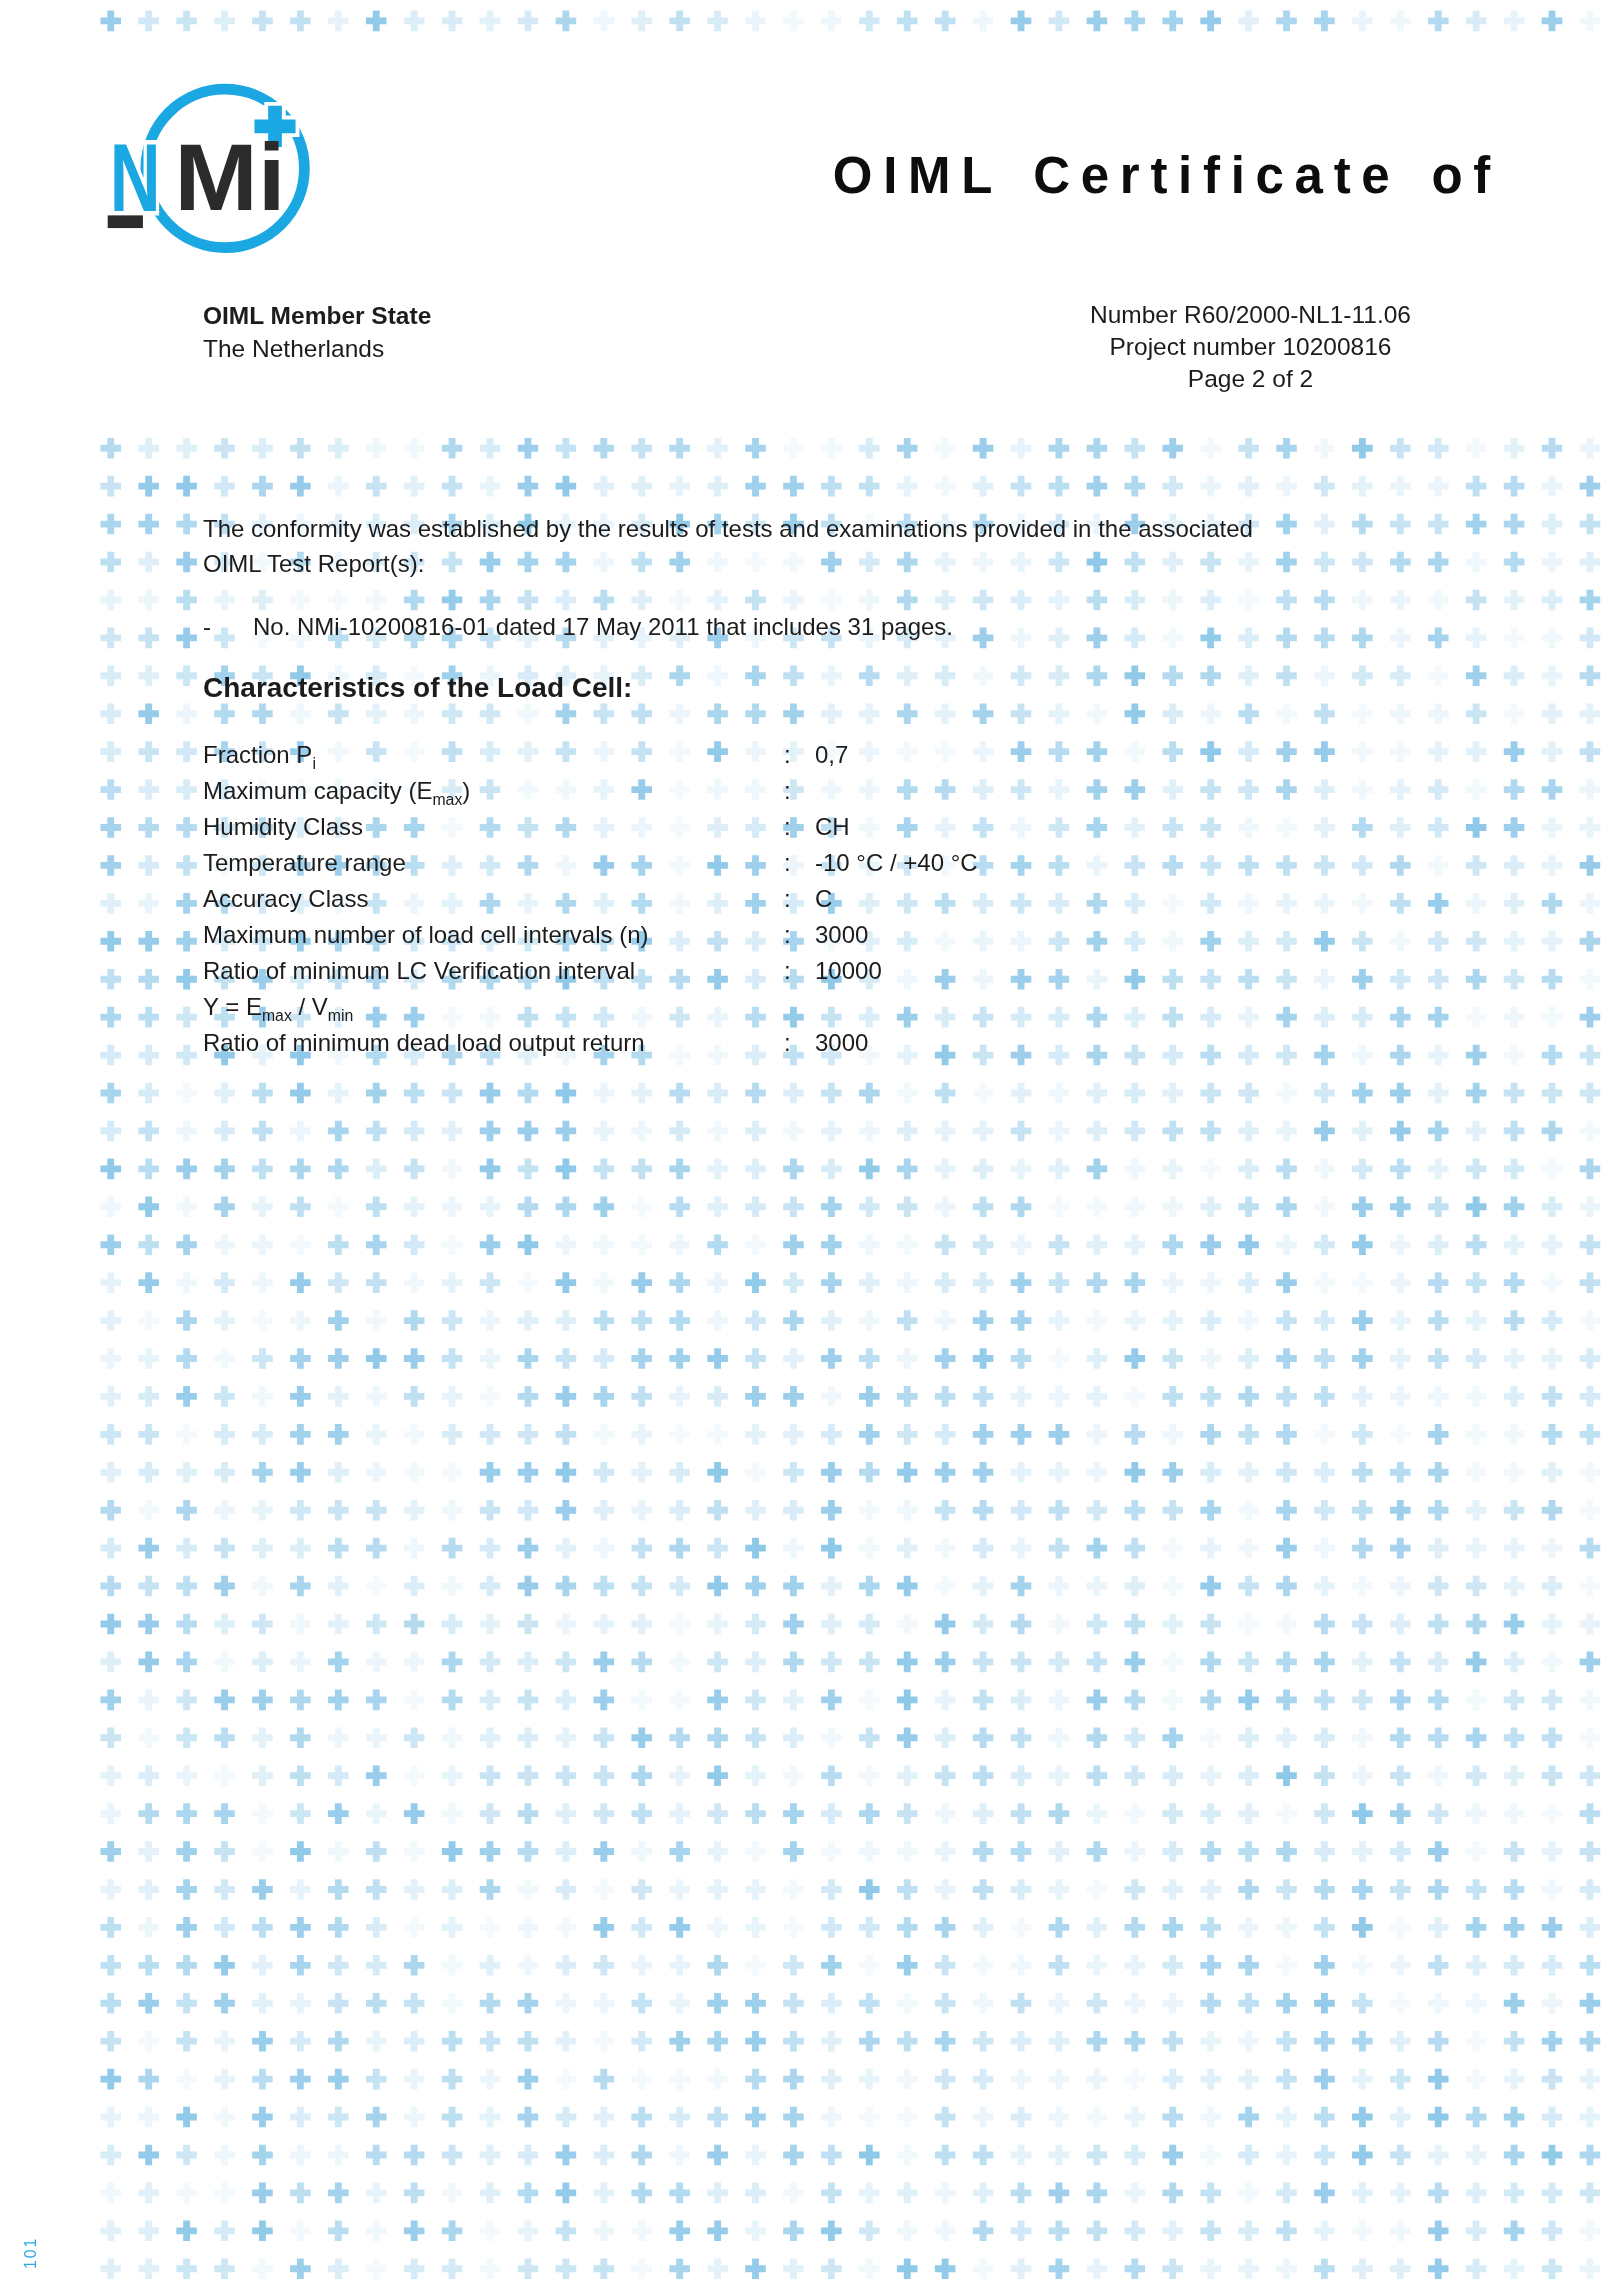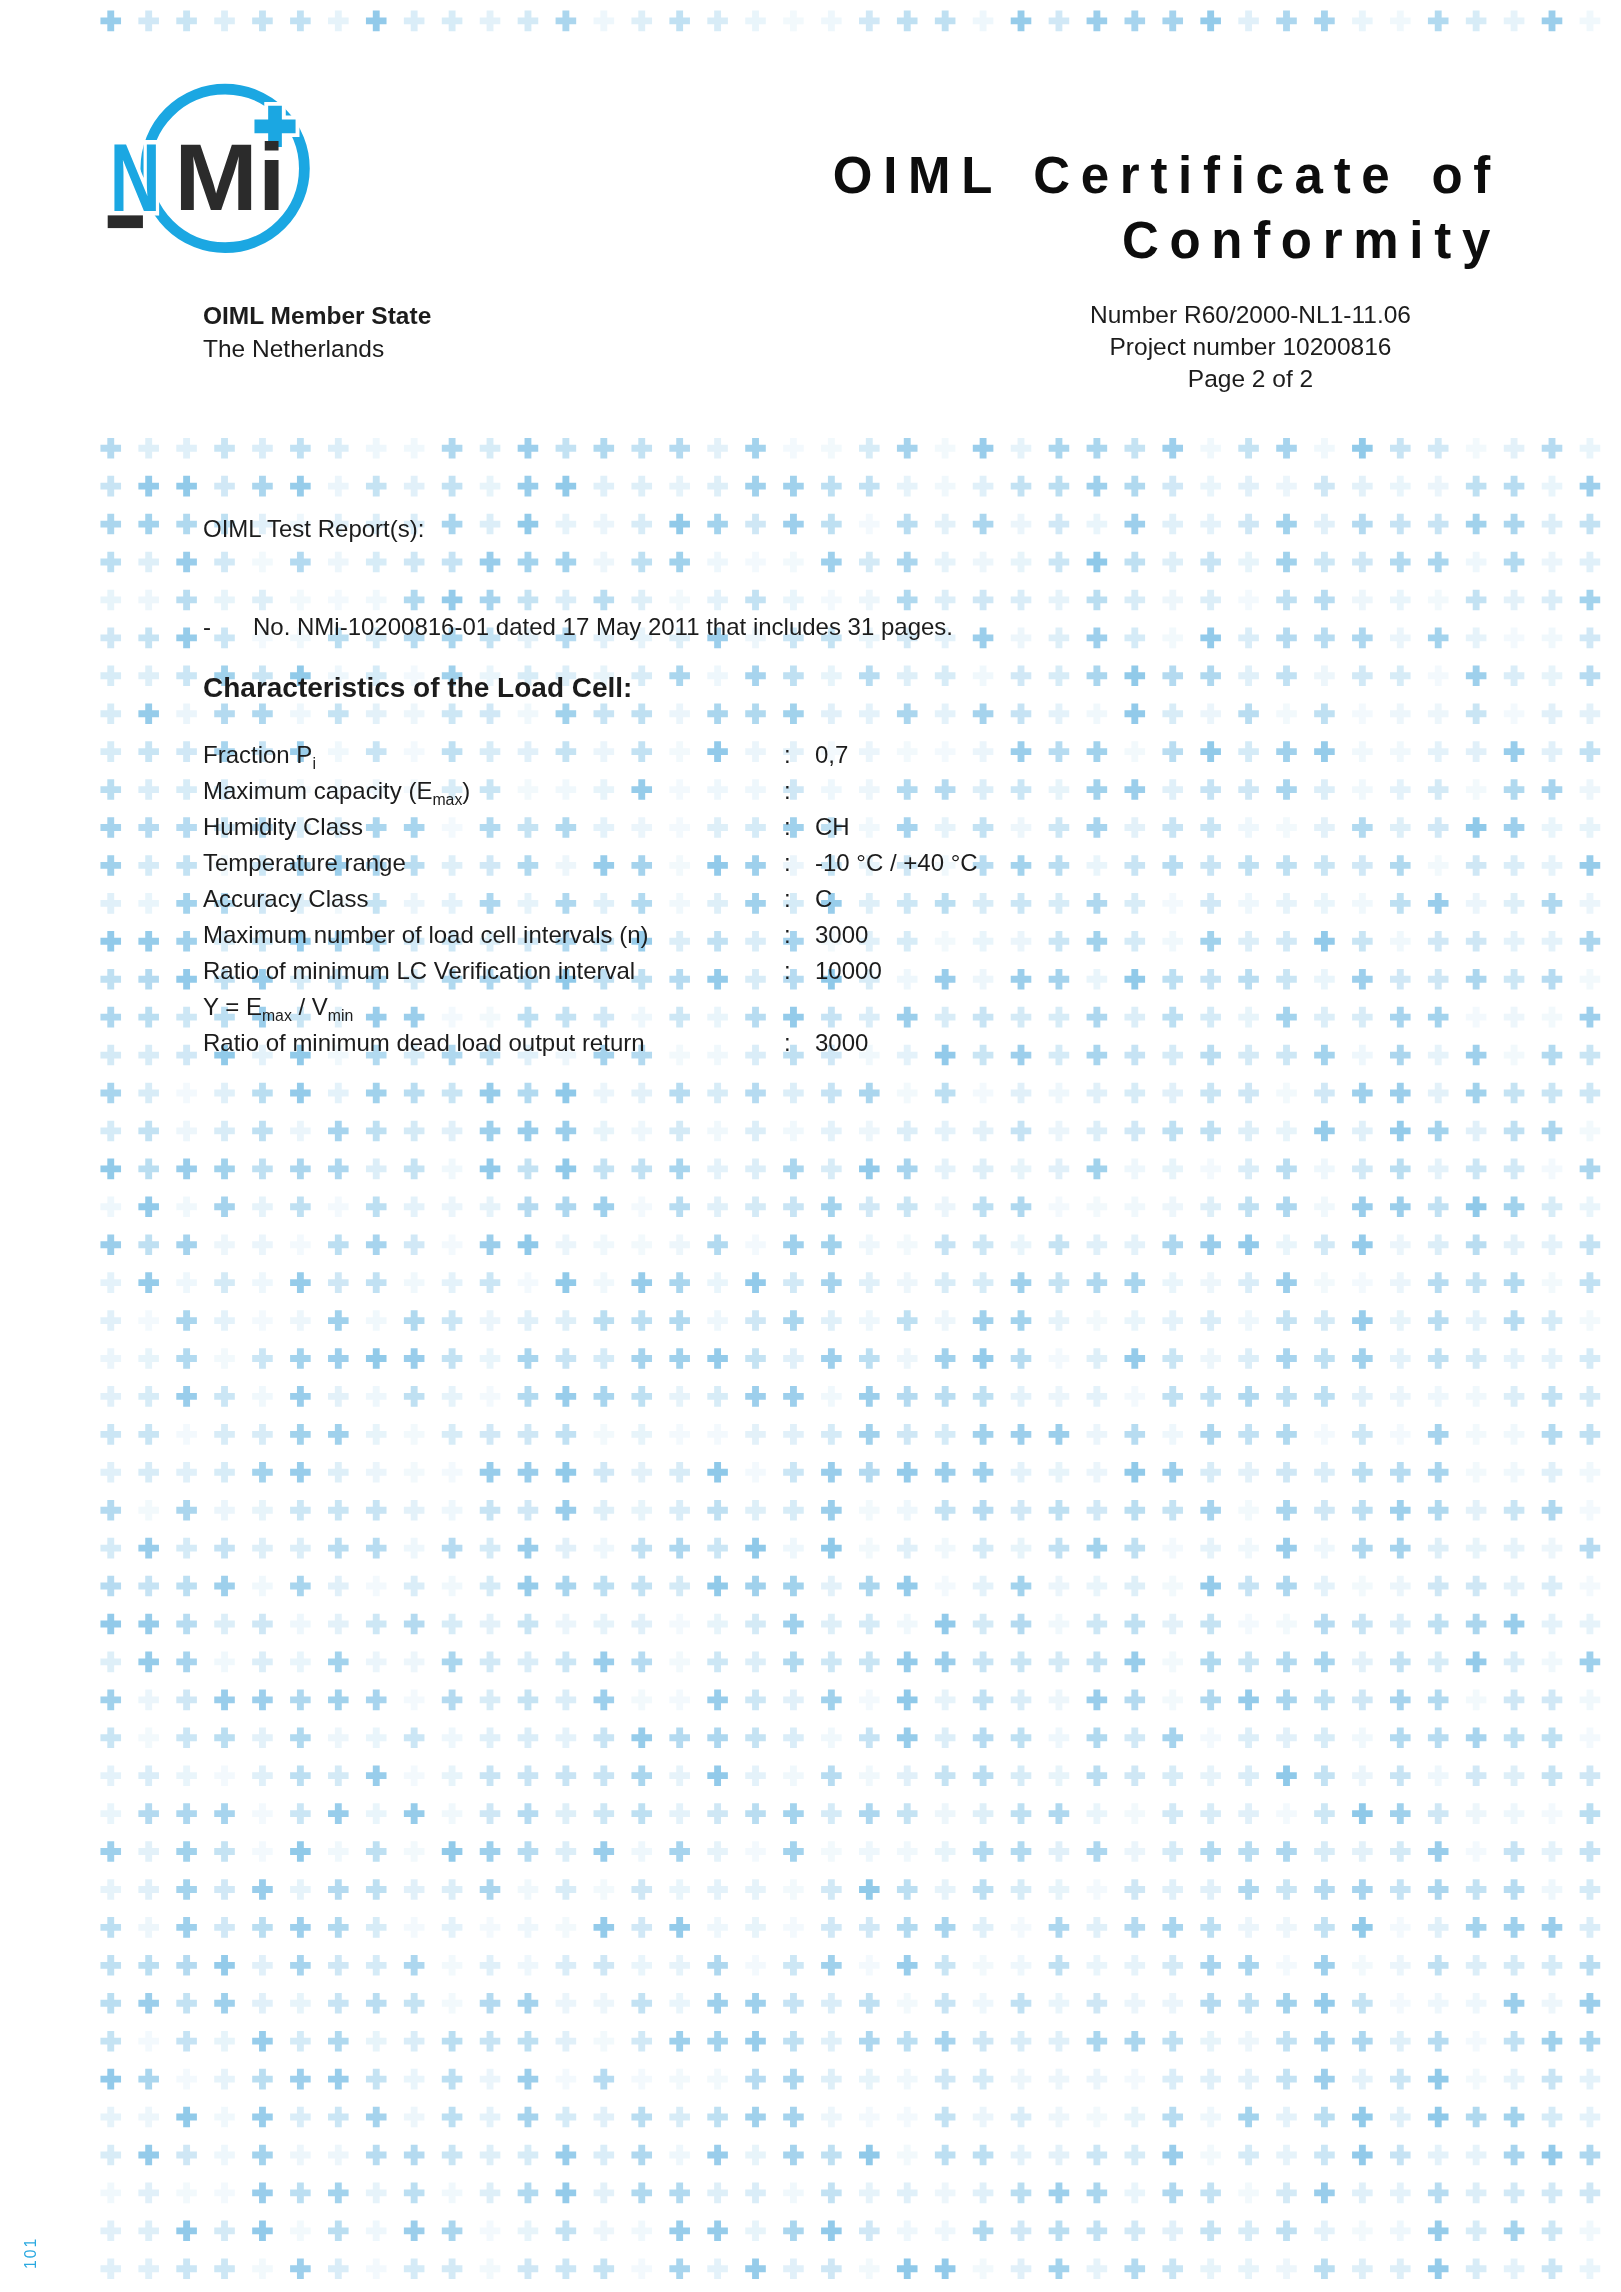--- a/index.html
+++ b/index.html
@@ -2052,35 +2052,35 @@
   <svg class="logo" viewBox="0 0 232 214">
     <circle id="logo-circle" cx="134" cy="88" r="81" fill="none" stroke="#1ba7e2" stroke-width="11"></circle>
     <path id="logo-plus" d="M178 24 h14 v14 h14 v14 h-14 v14 h-14 V52 h-14 V38 h14 z" fill="#1ba7e2" stroke="#ffffff" stroke-width="8" paint-order="stroke"></path>
     <text x="16" y="132" font-family="Liberation Sans, sans-serif" font-weight="bold" font-size="98" fill="#1ba7e2" stroke="#ffffff" stroke-width="9" paint-order="stroke" textLength="52" lengthAdjust="spacingAndGlyphs">N</text>
     <text x="82" y="131" font-family="Liberation Sans, sans-serif" font-weight="bold" font-size="97" fill="#2b2b2b" textLength="114" lengthAdjust="spacingAndGlyphs">Mi</text>
     <rect x="14" y="136" width="36" height="13" fill="#2b2b2b"></rect>
   </svg>
 
   <div class="title-block">
     <div>OIML Certificate of</div>
-    <div>Conformity</div>
   </div>
 
   <div class="member-block">
     <div class="member-label">OIML Member State</div>
     <div>The Netherlands</div>
   </div>
 
   <div class="numbers-block">
     <div>Number R60/2000-NL1-11.06</div>
     <div>Project number 10200816</div>
     <div>Page 2 of 2</div>
   </div>
 
   <div class="intro-block">
+    <div>The conformity was established by the results of tests and examinations provided in the associated</div>
     <div>OIML Test Report(s):</div>
   </div>
 
   <div class="report-item">
     <span class="report-bullet">-</span>
     <span>No. NMi-10200816-01 dated 17 May 2011 that includes 31 pages.</span>
   </div>
 
   <div class="section-heading">Characteristics of the Load Cell:</div>
 

